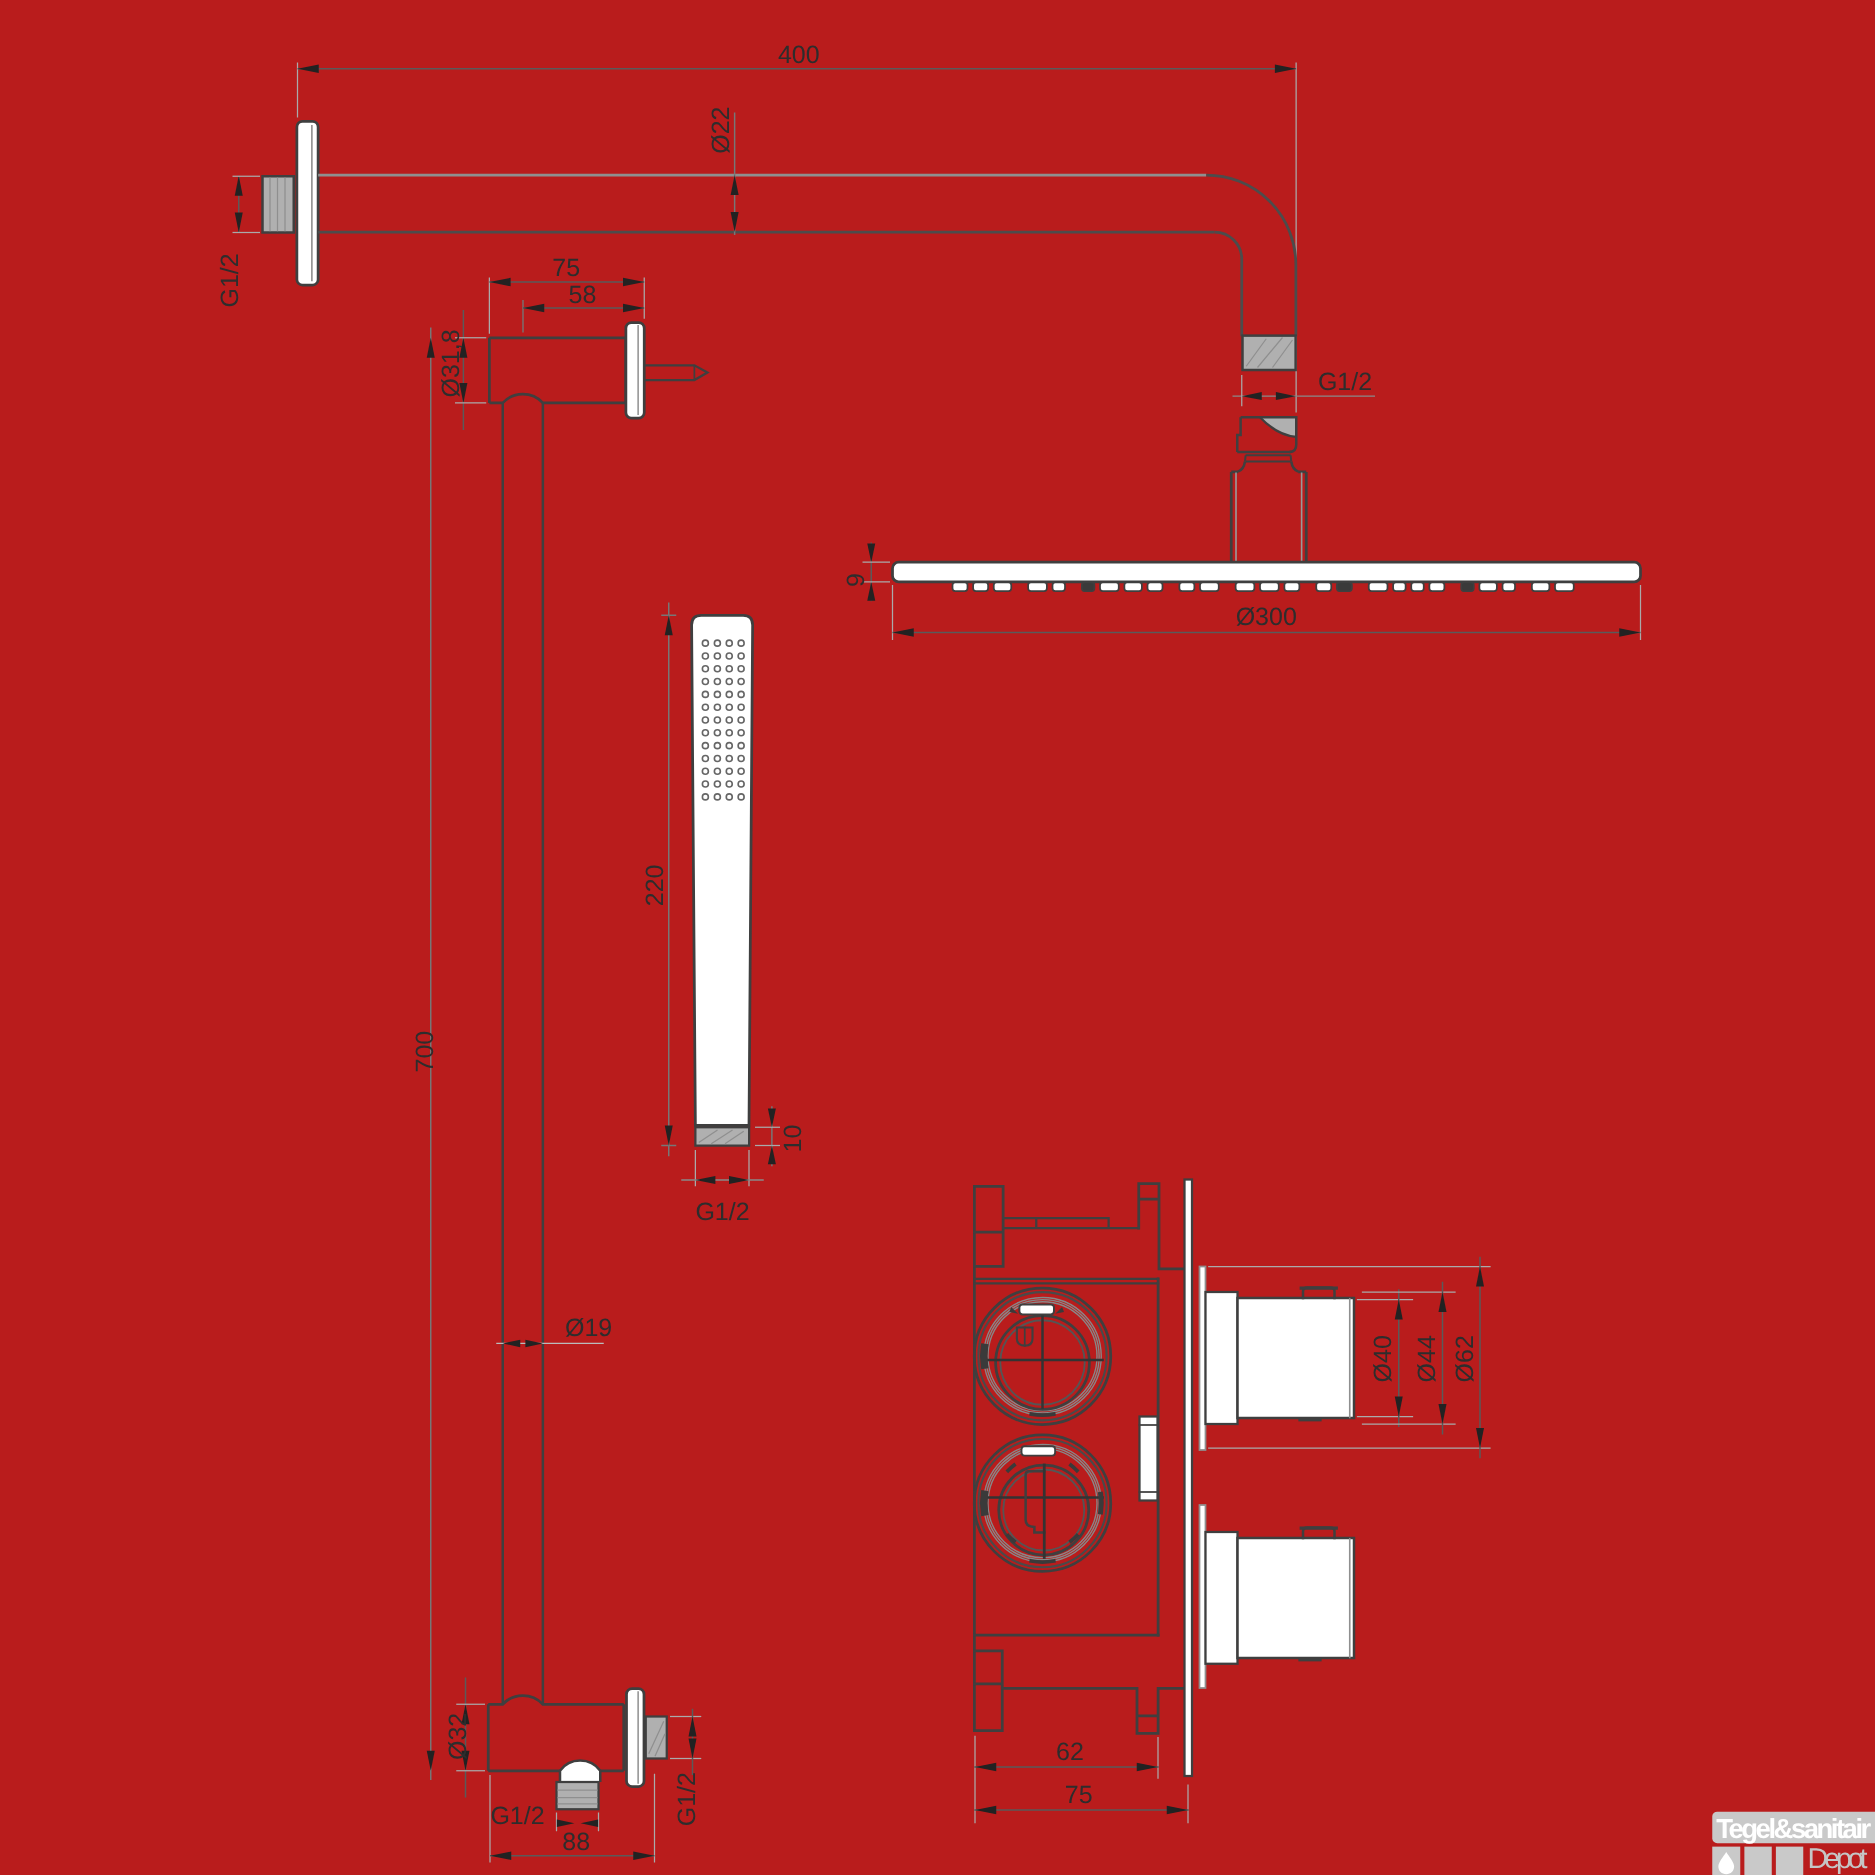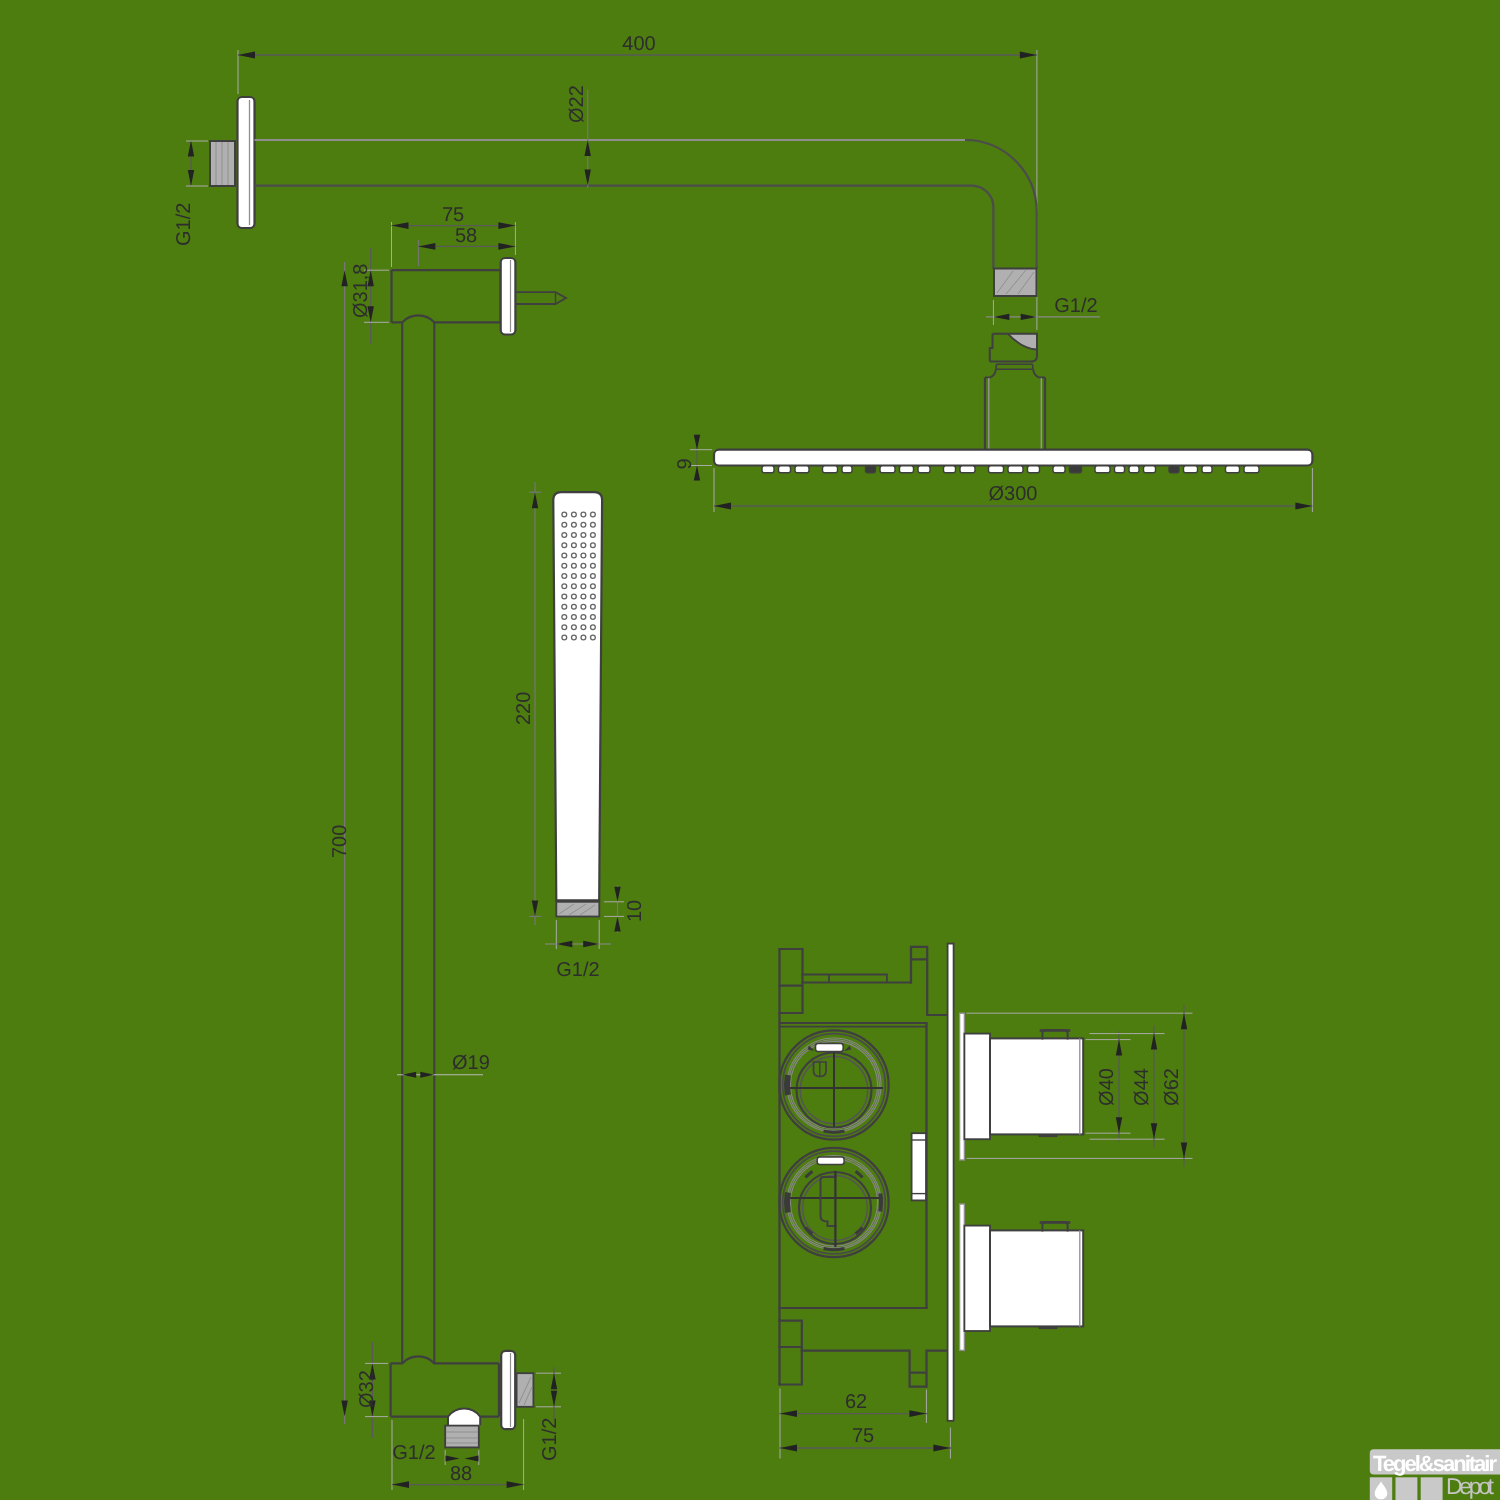--- a/index.html
+++ b/index.html
@@ -1,16 +1,16 @@
 <!DOCTYPE html>
 <html><head>
 <meta charset="utf-8">
 <style>
 html,body{margin:0;padding:0;background:#ffffff;}
-#page{width:1500px;height:1500px;position:relative;overflow:hidden;background:#4d7c0f;}
+#page{width:1500px;height:1500px;position:relative;overflow:hidden;background:#b91c1c;}
 svg{position:absolute;top:0;left:0;}
 text{font-family:"Liberation Sans",sans-serif;fill:#2d2d2d;-webkit-font-smoothing:antialiased;}
 #logo text{fill:inherit;}
 </style>
 </head>
 <body>
 <div id="page">
 <svg width="1500" height="1500" viewBox="0 0 1500 1500" text-rendering="geometricPrecision">
 
 <g id="arm" fill="none">

